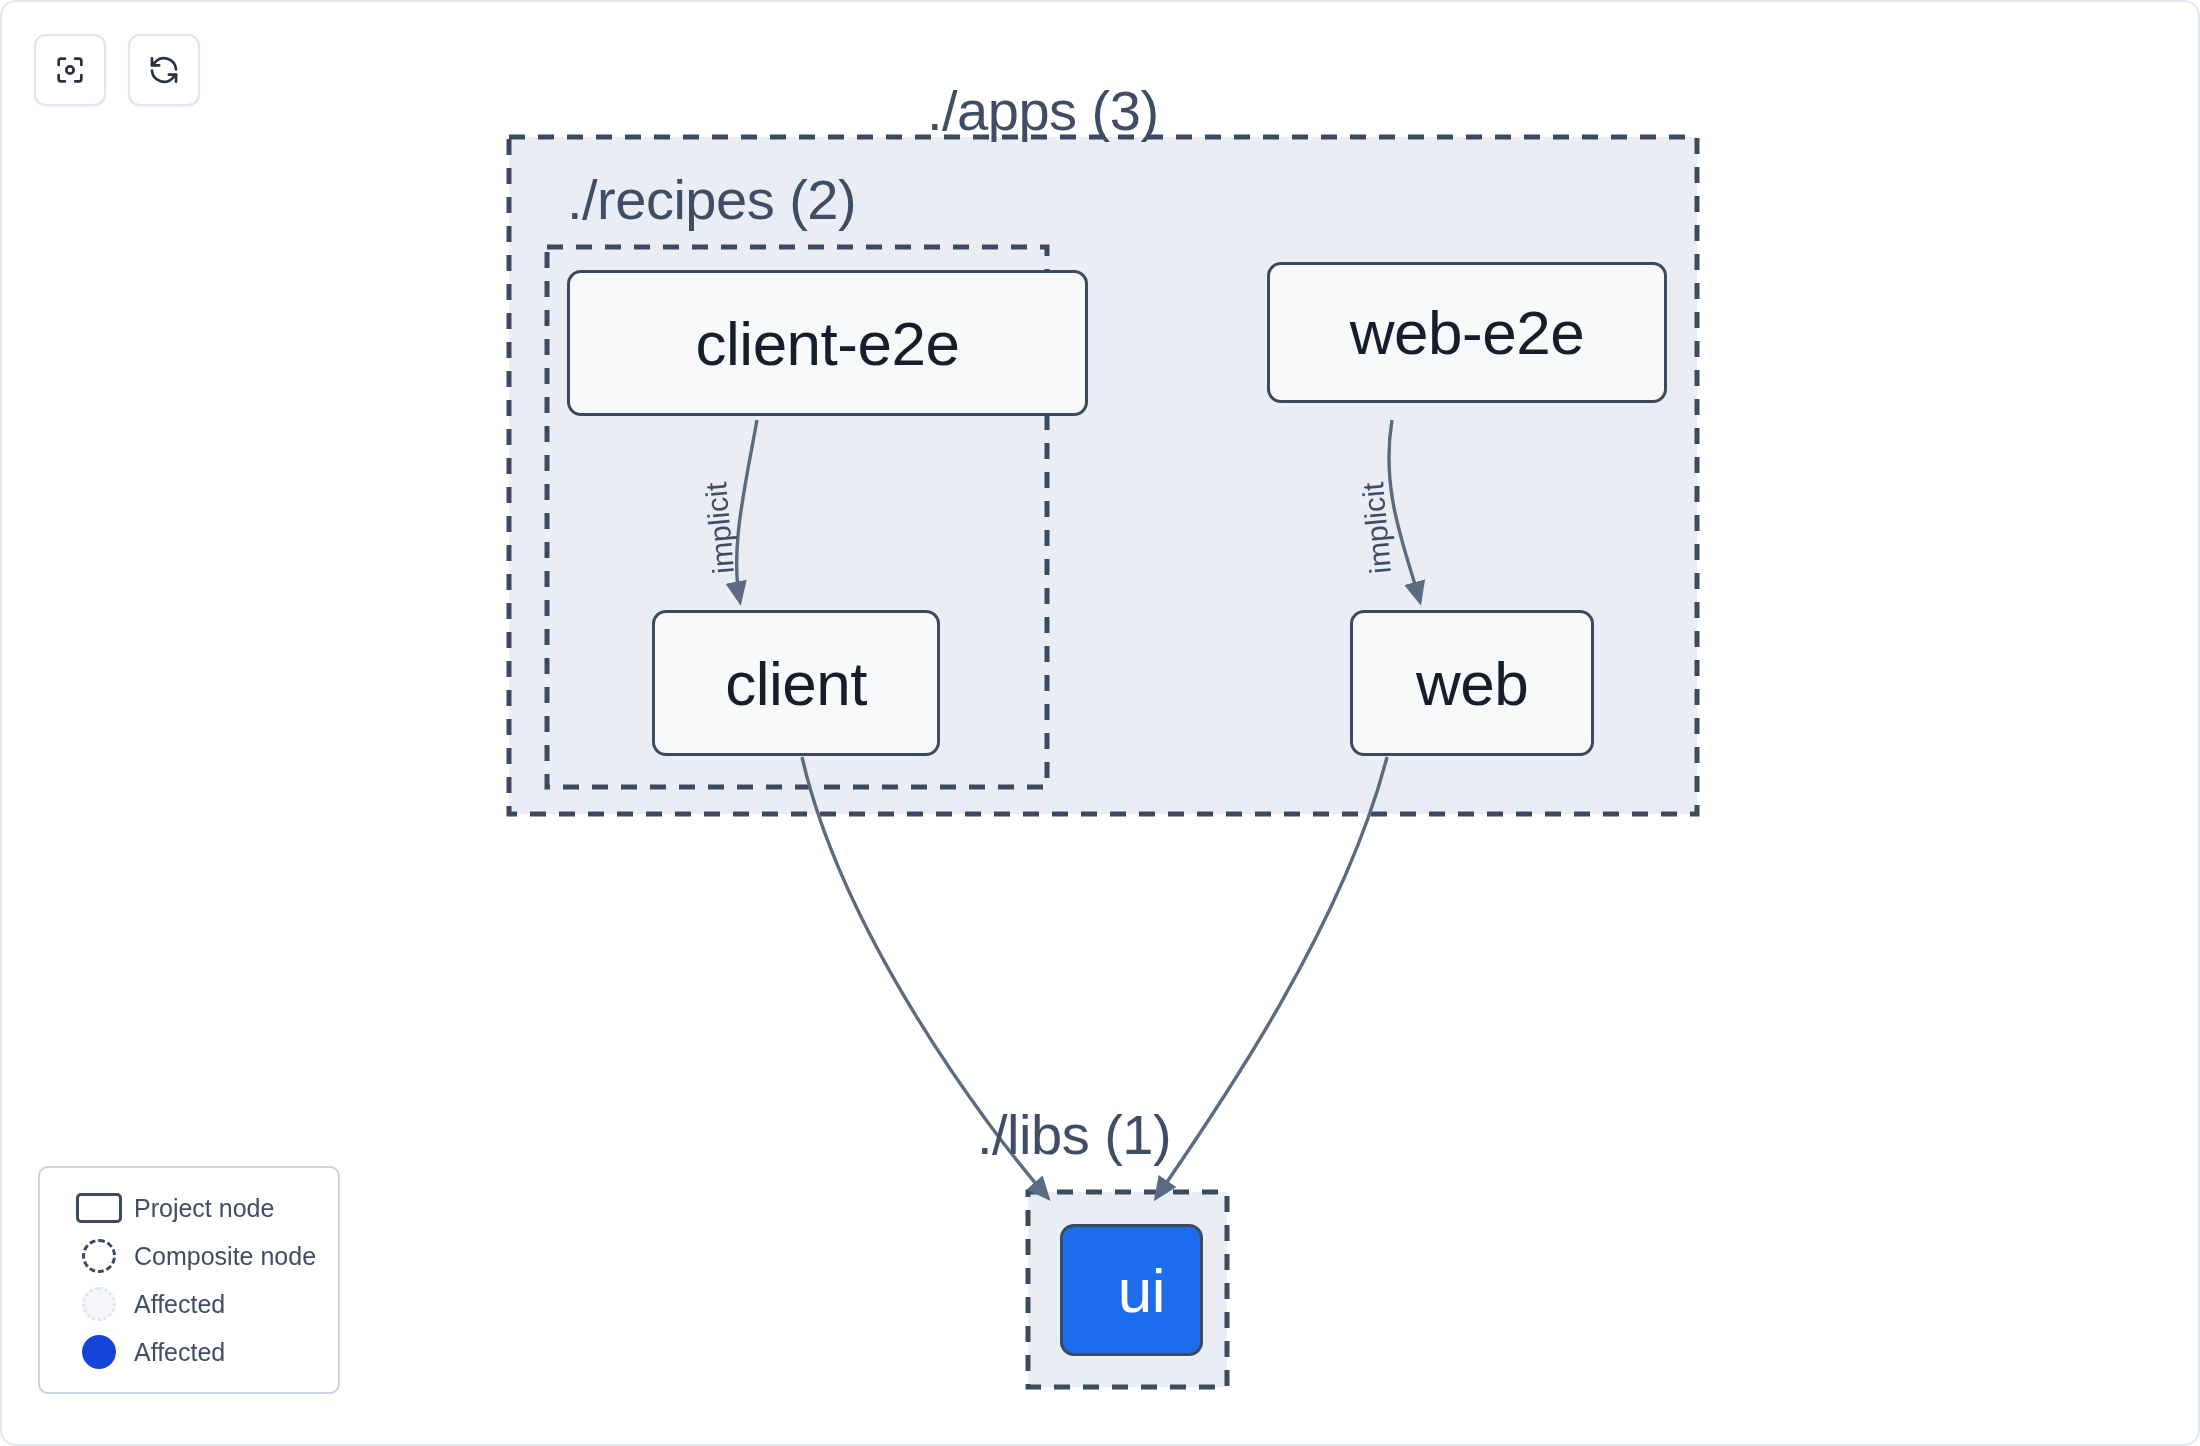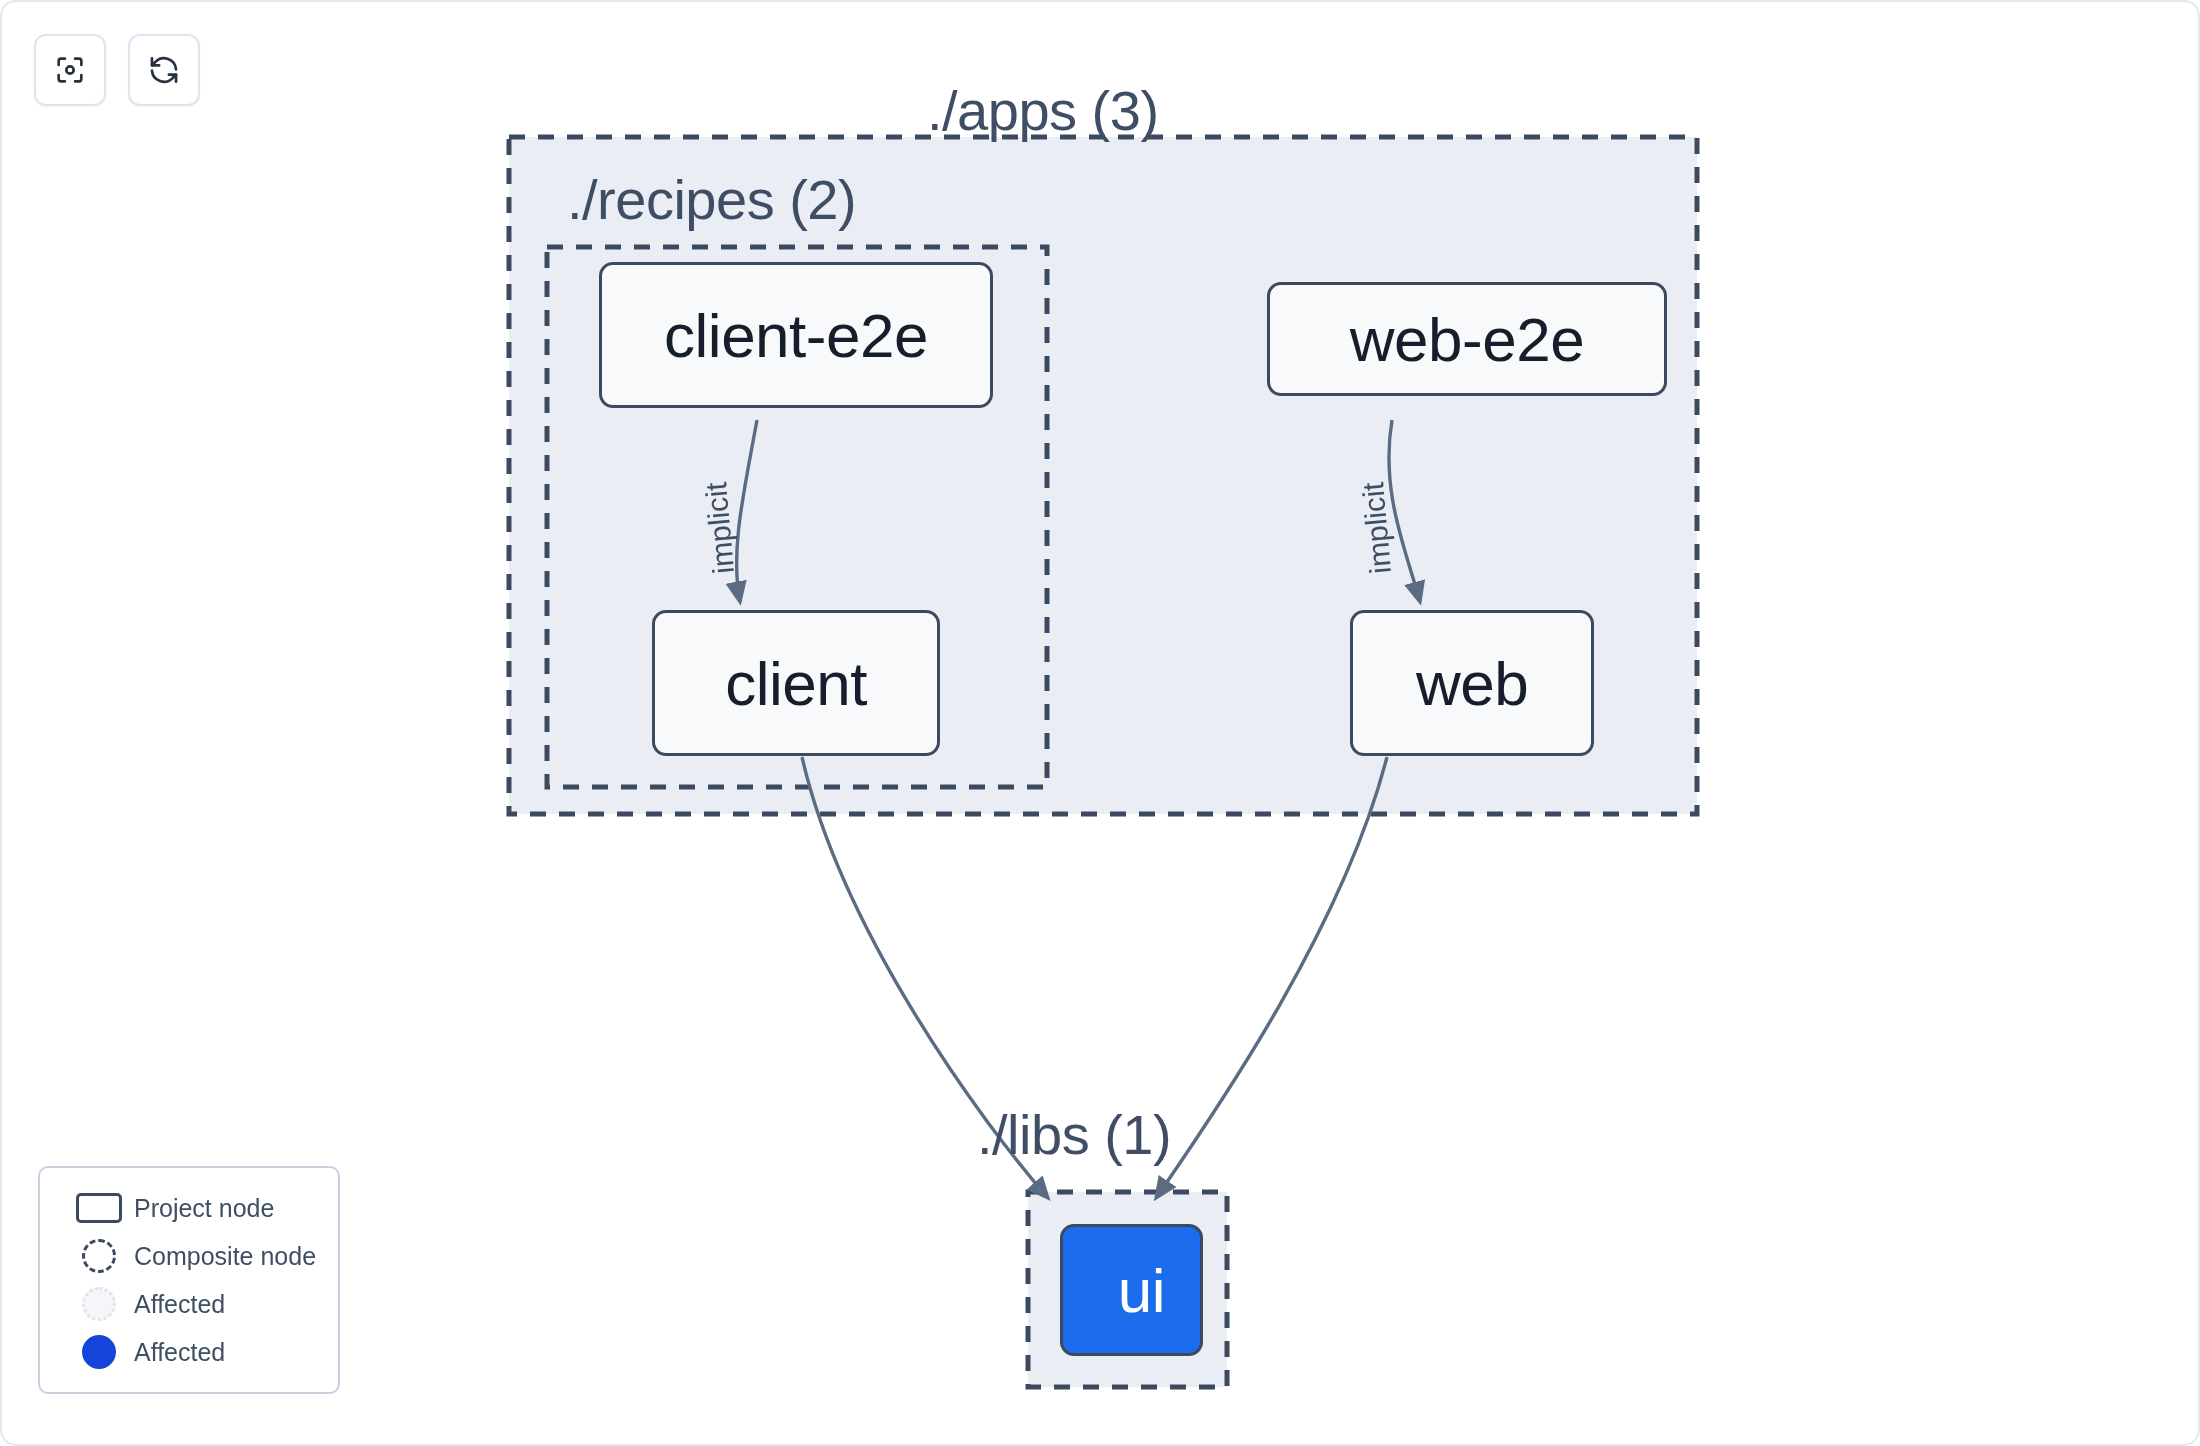--- a/index.html
+++ b/index.html
@@ -218,25 +218,25 @@
   </svg>
 
   <div id="node-layer">
 
     <div class="group-label" style="left:925px; top:41px;margin-top:35px;">./apps (3)</div>
 
     <div class="group-label" style="left:565px; top:165px;">./recipes (2)</div>
 
     <div class="group-label" style="left:975px; top:1100px;">./libs (1)</div>
 
-    <div class="node" style="left:565px; top:260px; width:394px; height:146px;margin-left:32px;">client-e2e</div>
+    <div class="node" style="left:565px; top:268px; width:521px; height:146px;">client-e2e</div>
 
     <div class="node" style="left:650px; top:608px; width:288px; height:146px;">client</div>
 
-    <div class="node" style="left:1265px; top:280px; width:400px; height:114px;">web-e2e</div>
+    <div class="node" style="left:1265px; top:260px; width:400px; height:141px;">web-e2e</div>
 
     <div class="node" style="left:1348px; top:608px; width:244px; height:146px;text-align:right;">web</div>
 
     <div class="node touched" style="left:1058px; top:1222px; width:143px; height:132px;">ui</div>
   </div>
 
   <div id="legend">
     <div class="legend-row">
       <span class="legend-swatch">
         <span class="sw-project"></span>

